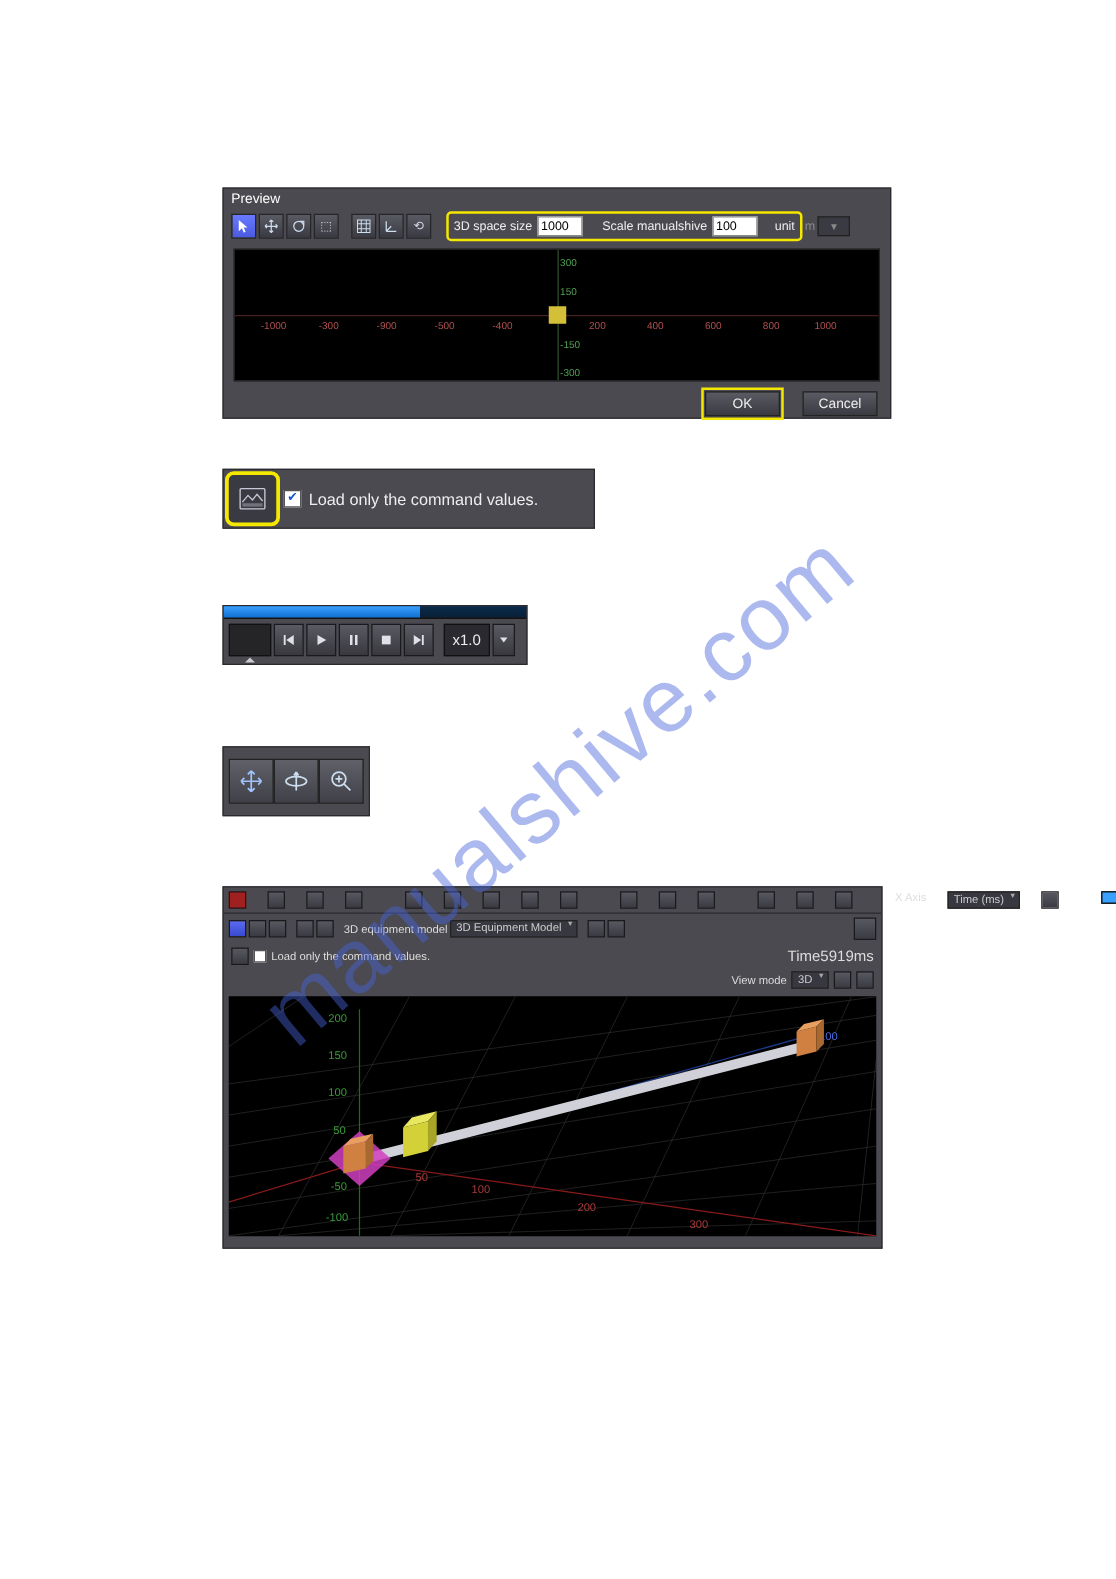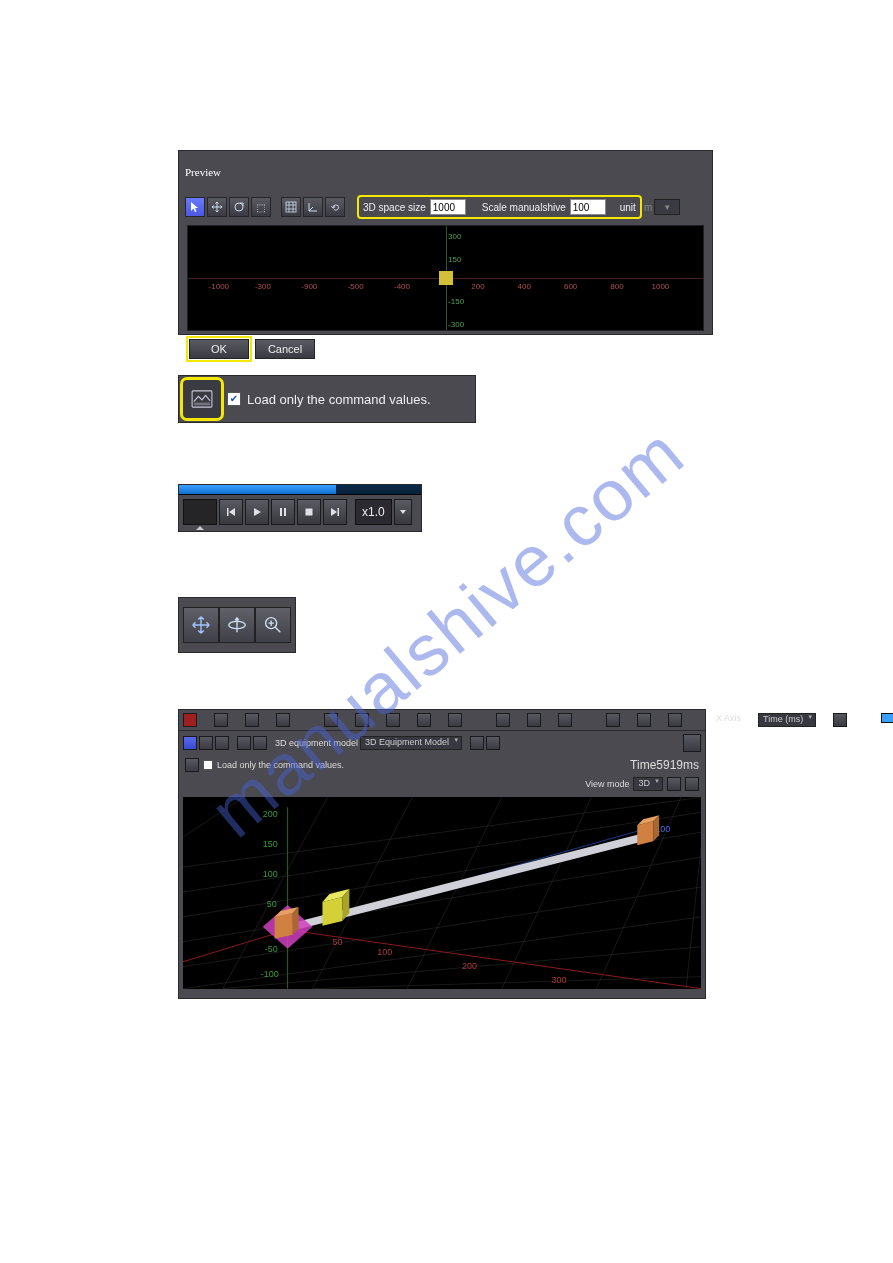--- a/index.html
+++ b/index.html
@@ -33,22 +33,21 @@
 
 .preview-panel {
   left: 178px;
   top: 150px;
   width: 535px;
   height: 185px;
 }
 .preview-header {
   color: #fff;
   font-size: 11px;
-  padding: 15px 6px;
-  font-family: Liberation Serif, serif;
+  padding: 2px 6px;
 }
 .toolbar-row {
   display: flex;
   align-items: center;
   gap: 2px;
   padding: 2px 6px;
 }
 .tbtn {
   width: 20px;
   height: 20px;
@@ -105,21 +104,22 @@
 .axis-tick-v { position: absolute; font-size: 8px; color: #50a050; }
 .yellow-cube {
   position: absolute;
   left: 50%; top: 50%;
   width: 14px; height: 14px;
   background: #d4c038;
   transform: translate(-50%, -50%);
 }
 .button-row {
   display: flex;
-  gap: 6px;
+  justify-content: flex-end;
+  gap: 18px;
   padding: 4px 10px;
 }
 .dlg-btn {
   min-width: 60px;
   height: 20px;
   background: linear-gradient(#5a5a62, #3a3a42);
   border: 1px solid #222;
   color: #eee;
   font-size: 11px;
   display: inline-flex;

